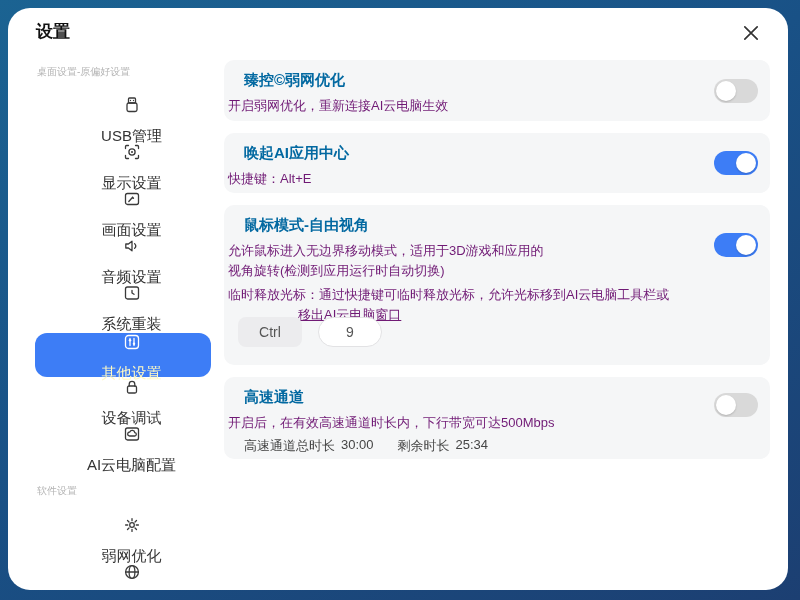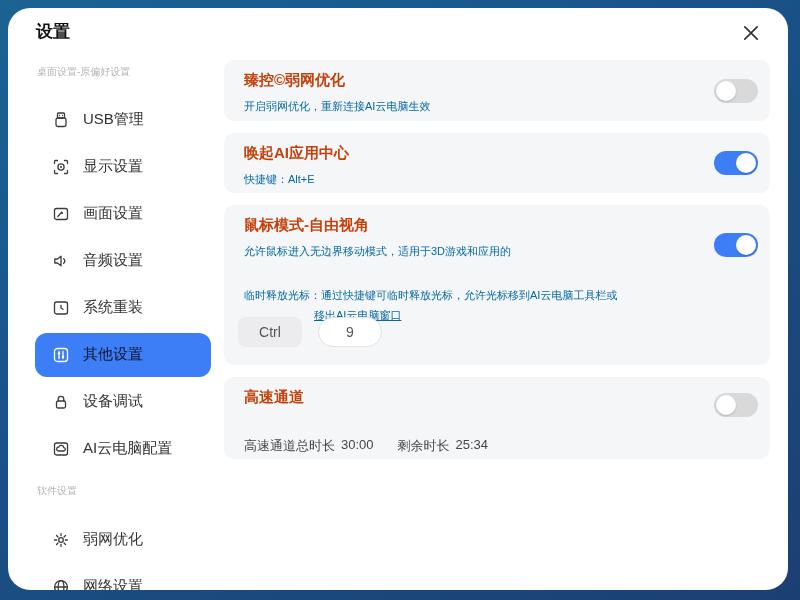--- a/index.html
+++ b/index.html
@@ -25,45 +25,45 @@
   
   .sidebar { position:absolute; left:27px; top:46px; width:176px; }
   .side-header {
     height:36px; margin-bottom:6px; display:flex; align-items:center;
     font-size:10px; color:#b4b4b4; padding-left:2px;
   }
   .side-header.second { height:38px; margin-top:0; }
   .side-item {
     height:47px; display:flex; align-items:center; gap:13px;
     padding-left:17px; border-radius:12px; cursor:pointer;
-    font-size:15px; color:#333;
+    font-size:15px; color:#333;flex-direction:column;
   }
   .side-item .icn { width:18px; height:18px; display:flex; color:#3a3a3a; flex:0 0 18px; }
-  .side-item.selected { background:#3D7DF6; color:#0f172a; height:44px; margin:1.5px 0; }
+  .side-item.selected { background:#3D7DF6; color:#fef9c3; height:44px; margin:1.5px 0; }
   .side-item.selected .icn { color:#ffffff; }
   .icn svg { width:18px; height:18px; }
   .icn svg * { fill:none; stroke:currentColor; stroke-width:1.3; stroke-linecap:round; stroke-linejoin:round; }
   .icn svg .fil { fill:currentColor; stroke:none; }
   
   .main { position:absolute; left:216px; top:0; width:546px; }
   .card {
     position:absolute; left:0; width:546px;
     background:#f5f6f7; border-radius:10px;
   }
   .card-1 { top:52px;  height:61px; }
   .card-2 { top:125px; height:60px;text-decoration:underline; }
   .card-3 { top:197px; height:160px; }
   .card-4 { top:369px; height:82px; }
   .c-title {
     position:absolute; left:20px; top:11px;
-    font-size:15px; font-weight:bold; color:#c2410c;
+    font-size:15px; font-weight:bold; color:#0369a1;
   }
   .c-desc {
-    position:absolute; left:20px;
-    font-size:11px; color:#0369a1; line-height:20px;
+    position:absolute; left:4px;
+    font-size:13px; color:#701a75; line-height:20px;
   }
   .hint-indent { padding-left:70px;text-decoration:underline; }
   
   .toggle {
     position:absolute; right:12px; width:44px; height:24px;
     border-radius:12px; cursor:pointer;
   }
   .toggle.center { top:50%; margin-top:-12px; }
   .toggle.on  { background:#3D7DF6; }
   .toggle.off { background:#d9d9d9; }
@@ -229,33 +229,35 @@
       <div class="c-title">唤起AI应用中心</div>
       <div class="c-desc" style="top:36px">快捷键：Alt+E</div>
       <div class="toggle on center">
           <div class="knob"></div>
         </div>
     </section>
 
     <section class="card card-3">
       <div class="c-title">鼠标模式-自由视角</div>
       <div class="c-desc" style="top:36px">允许鼠标进入无边界移动模式，适用于3D游戏和应用的</div>
+      <div class="c-desc" style="top:56px">视角旋转(检测到应用运行时自动切换)</div>
       <div class="c-desc" style="top:80px">临时释放光标：通过快捷键可临时释放光标，允许光标移到AI云电脑工具栏或</div>
       <div class="c-desc hint-indent" style="top:100px">移出AI云电脑窗口</div>
       <div class="keys">
         <div class="keychip">Ctrl</div>
         <div class="keychip editable">9</div>
       </div>
       <div class="toggle on" style="top:28px">
           <div class="knob"></div>
         </div>
     </section>
 
     <section class="card card-4">
       <div class="c-title">高速通道</div>
+      <div class="c-desc" style="top:36px">开启后，在有效高速通道时长内，下行带宽可达500Mbps</div>
       <div class="stats">
         <span>高速通道总时长</span>
         <span>30:00</span>
         <span class="gap"></span>
         <span>剩余时长</span>
         <span>25:34</span>
       </div>
       <div class="toggle off" style="top:16px">
           <div class="knob"></div>
         </div>

